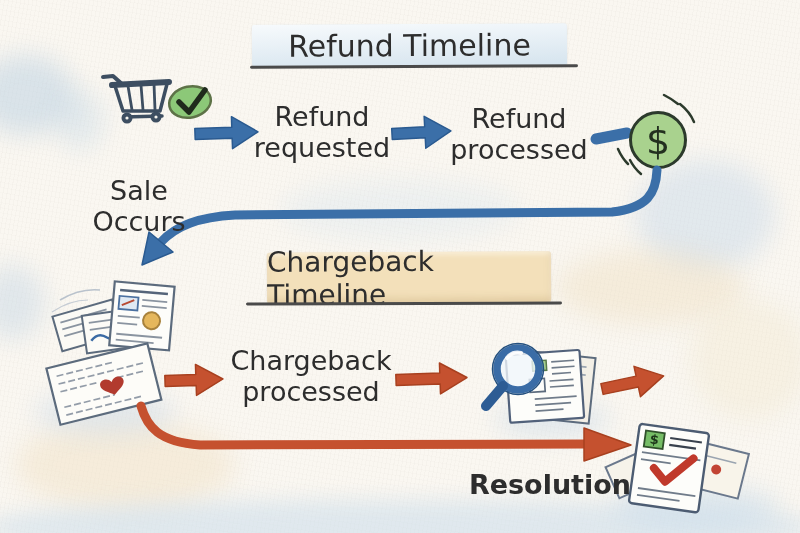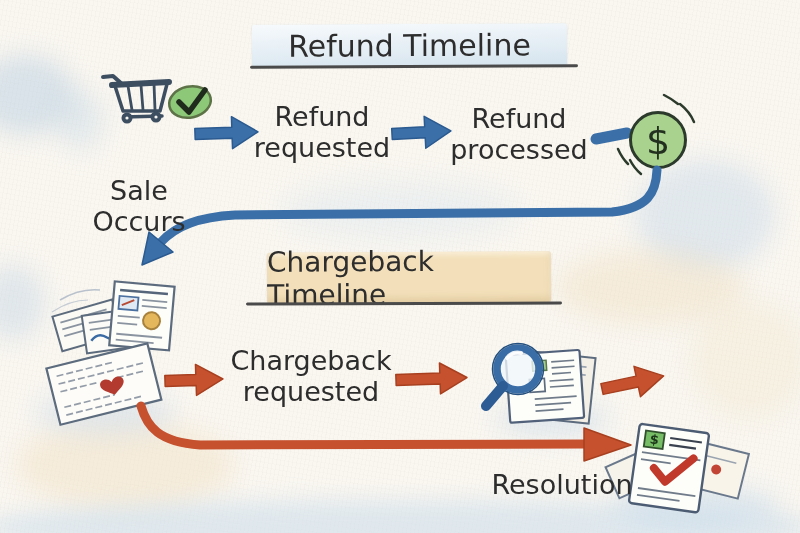--- a/index.html
+++ b/index.html
@@ -216,16 +216,16 @@
   </div>
   <div class="underline u-chargeback"></div>
 
   <div class="label" style="left:74px;top:128px;width:130px;margin-top:48px;">Sale
 Occurs</div>
   <div class="label" style="left:237px;top:102px;width:170px;">Refund
 requested</div>
   <div class="label" style="left:434px;top:104px;width:170px;">Refund
 processed</div>
   <div class="label" style="left:211px;top:346px;width:200px;">Chargeback
-requested</div>
-  <div class="label" style="left:472px;top:470px;width:180px;">Resolution</div>
+processed</div>
+  <div class="label" style="left:460px;top:470px;width:180px;font-weight:bold;">Resolution</div>
 
 </div>
 
 </body></html>

